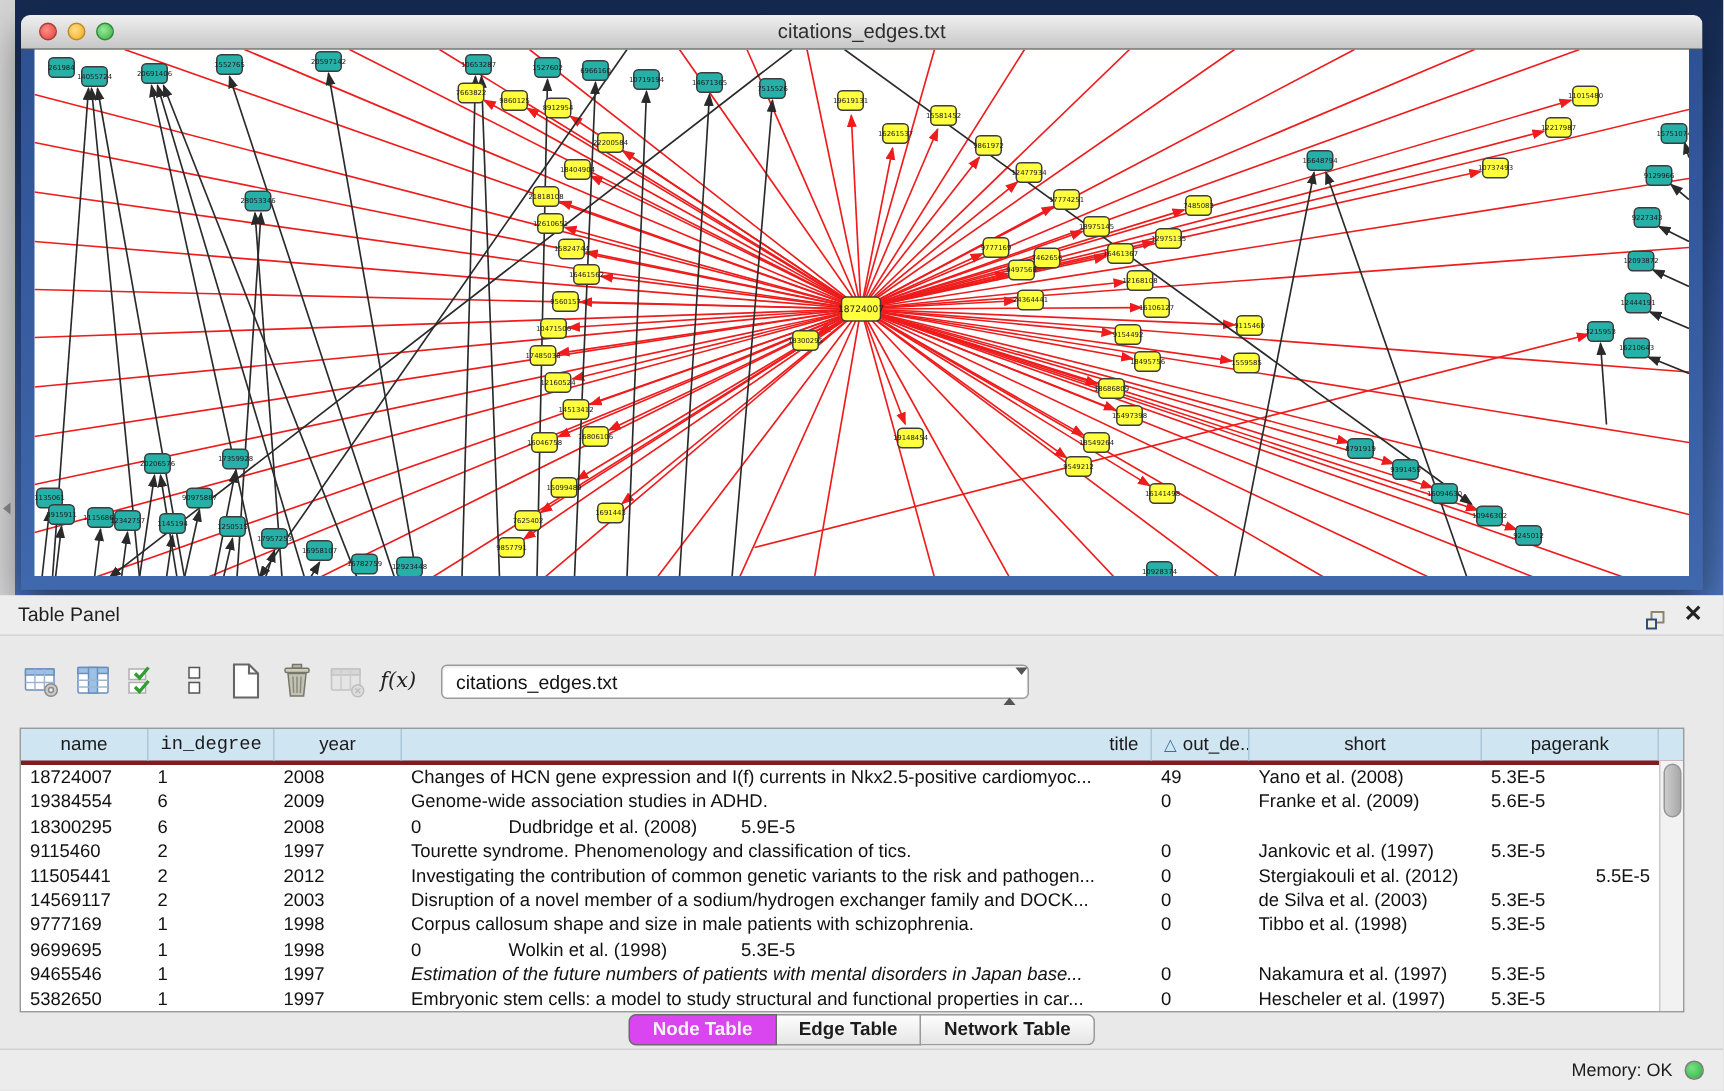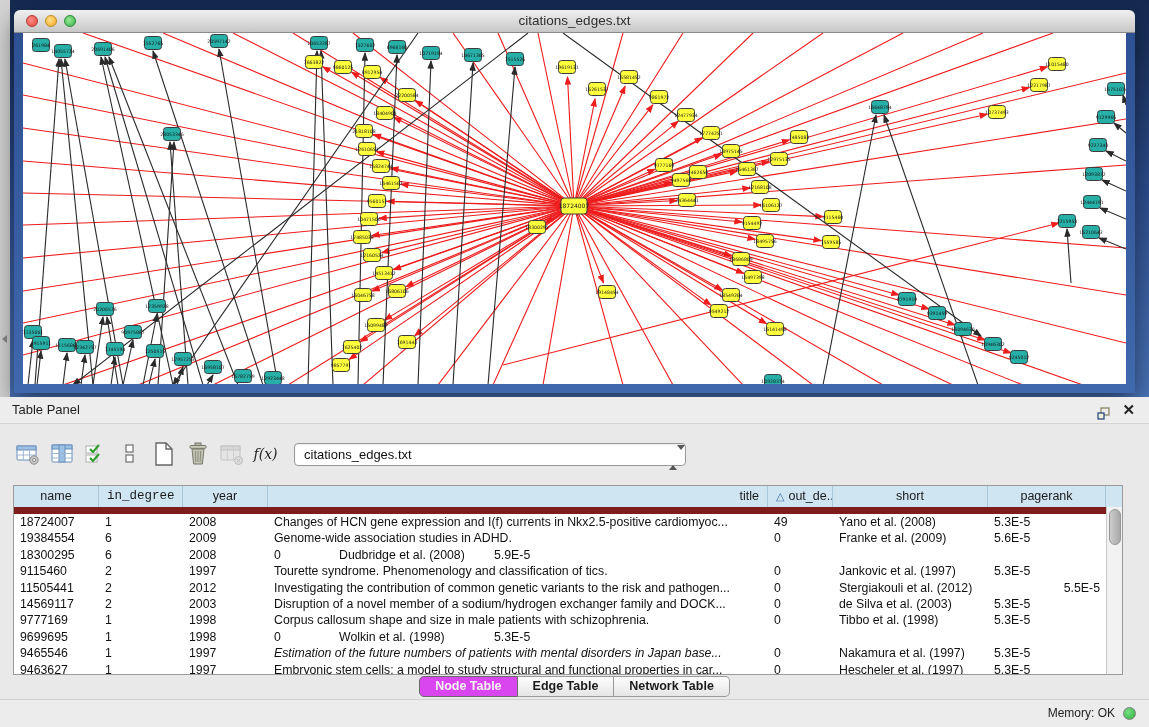--- a/index.html
+++ b/index.html
@@ -37,21 +37,21 @@
   .fx{font-family:"DejaVu Serif",serif;font-style:italic;font-size:14px;color:#222;}
   .dropdown{position:relative;box-sizing:border-box;margin-left:8px;width:392px;height:23px;
     background:#fff;border:1px solid #9a9a9a;border-radius:4px;font-size:13px;color:#111;
     line-height:21px;padding-left:9px;box-shadow:inset 0 1px 2px rgba(0,0,0,.08);}
   .stepper{position:absolute;right:7px;top:3px;width:9px;}
   .stepper .up{width:0;height:0;margin:1px auto;border-left:4px solid transparent;border-right:4px solid transparent;border-bottom:5px solid #555;}
   .stepper .down{width:0;height:0;margin:2px auto 0;border-left:4px solid transparent;border-right:4px solid transparent;border-top:5px solid #555;}
 
   .table-frame{position:absolute;left:13px;top:88px;width:1108px;height:188px;background:#fff;
     border:1px solid #9b9b9b;overflow:hidden;}
-  .thead{display:flex;height:21px;background:#cfe5f2;border-bottom:7px solid #7f1d1d;}
+  .thead{display:flex;height:21px;background:#cfe5f2;border-bottom:3px solid #7f1d1d;}
   .th{box-sizing:border-box;border-right:1px solid #aac8da;font-size:12.5px;color:#1a1a1a;
     line-height:20px;padding:0 8px;white-space:nowrap;overflow:hidden;}
   .th .sort{color:#3a6ea5;font-size:11px;margin-right:4px;}
   .tr{display:flex;height:16.4px;}
   .td{box-sizing:border-box;font-size:12.3px;color:#111;line-height:16.4px;padding:0 6px;
     white-space:nowrap;overflow:hidden;}
   .vscroll{position:absolute;right:0;top:21px;bottom:0;width:15px;background:#f2f2f2;border-left:1px solid #c9c9c9;}
   .vthumb{position:absolute;left:2px;top:2px;width:10px;height:34px;border-radius:6px;
     background:linear-gradient(90deg,#cdcdcd,#a8a8a8);border:1px solid #979797;}
 
@@ -594,21 +594,21 @@
           <div class="tr">
             <div class="td" style="width: 85px;">9465546</div>
             <div class="td" style="width: 84px;">1</div>
             <div class="td" style="width: 85px;">1997</div>
             <div class="td" style="width: 500px; font-style: italic;">Estimation of the future numbers of patients with mental disorders in Japan base...</div>
             <div class="td" style="width: 65px;">0</div>
             <div class="td" style="width: 155px;">Nakamura et al. (1997)</div>
             <div class="td" style="width: 118px;">5.3E-5</div>
           </div>
           <div class="tr">
-            <div class="td" style="width: 85px;">9463627</div>
+            <div class="td" style="width: 85px;">5382650</div>
             <div class="td" style="width: 84px;">1</div>
             <div class="td" style="width: 85px;">1997</div>
             <div class="td" style="width: 500px;">Embryonic stem cells: a model to study structural and functional properties in car...</div>
             <div class="td" style="width: 65px;">0</div>
             <div class="td" style="width: 155px;">Hescheler et al. (1997)</div>
             <div class="td" style="width: 118px;">5.3E-5</div>
           </div>
         </div>
       <div class="vscroll">
         <div class="vthumb"></div>

